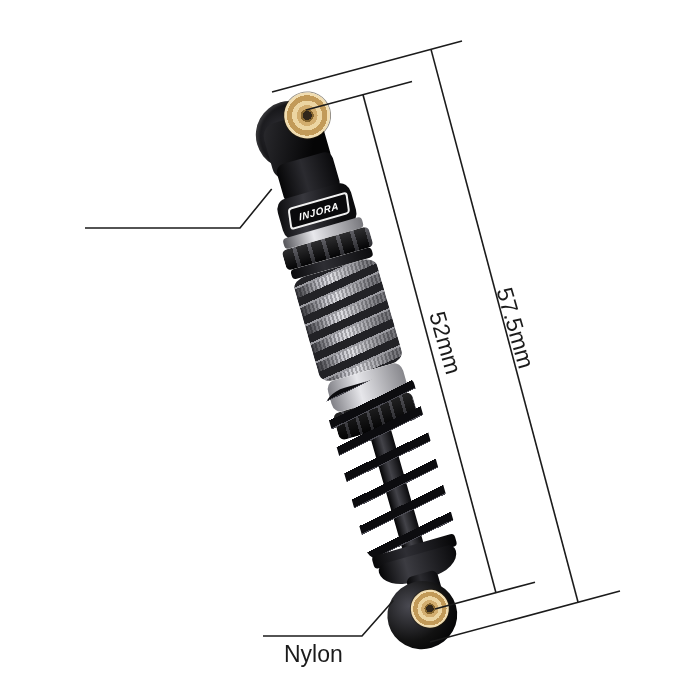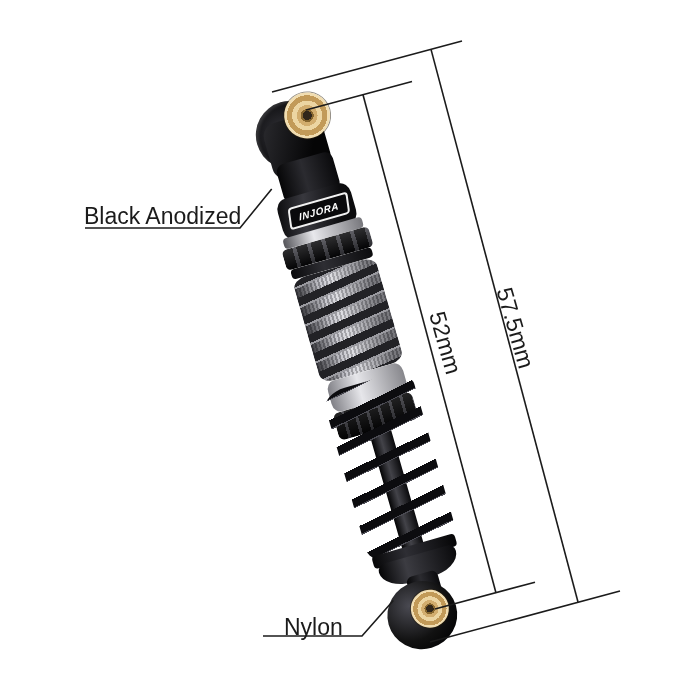--- a/index.html
+++ b/index.html
@@ -60,21 +60,21 @@
     box-shadow:0 0 0 1px rgba(40,30,12,.5);}
   .bushing-top{left:49px;top:5px;width:46px;height:46px;}
   .bushing-bottom{left:35px;top:517px;width:38px;height:38px;}
 
   
   .lines{position:absolute;left:0;top:0;width:700px;height:700px;pointer-events:none;}
 
   
   .label{position:absolute;font-size:23px;line-height:1.2;white-space:nowrap;}
   .label-anodized{left:84px;top:203px;}
-  .label-nylon{left:284px;top:614px;}
+  .label-nylon{left:284px;top:641px;}
   .dim-label{position:absolute;font-size:23px;white-space:nowrap;
     transform:translate(-50%,-50%) rotate(74deg);}
   .dim-52{left:445px;top:343px;}
   .dim-575{left:515px;top:328px;}
 </style>
 </head>
 <body>
 
 <div class="canvas">
 
@@ -104,18 +104,17 @@
     <line x1="272" y1="92" x2="462" y2="41" stroke="#1b1b1b"></line>
     <line x1="431" y1="49.4" x2="578" y2="602" stroke="#1b1b1b"></line>
     <line x1="430" y1="642" x2="620" y2="591" stroke="#1b1b1b"></line>
     <line x1="306" y1="110" x2="412" y2="81.6" stroke="#1b1b1b"></line>
     <line x1="363" y1="94.7" x2="496" y2="593" stroke="#1b1b1b"></line>
     <line x1="435" y1="609" x2="535" y2="582.2" stroke="#1b1b1b"></line>
     <polyline points="85,228 240,228 271.7,189" stroke="#1b1b1b"></polyline>
     <polyline points="263,636 362,636 393.3,600.5" stroke="#1b1b1b"></polyline>
   </svg>
 
-  <div class="label label-anodized">Black Anodized</div>
   <div class="label label-nylon">Nylon</div>
   <div class="dim-label dim-52">52mm</div>
   <div class="dim-label dim-575">57.5mm</div>
 
 </div>
 
 </body></html>

